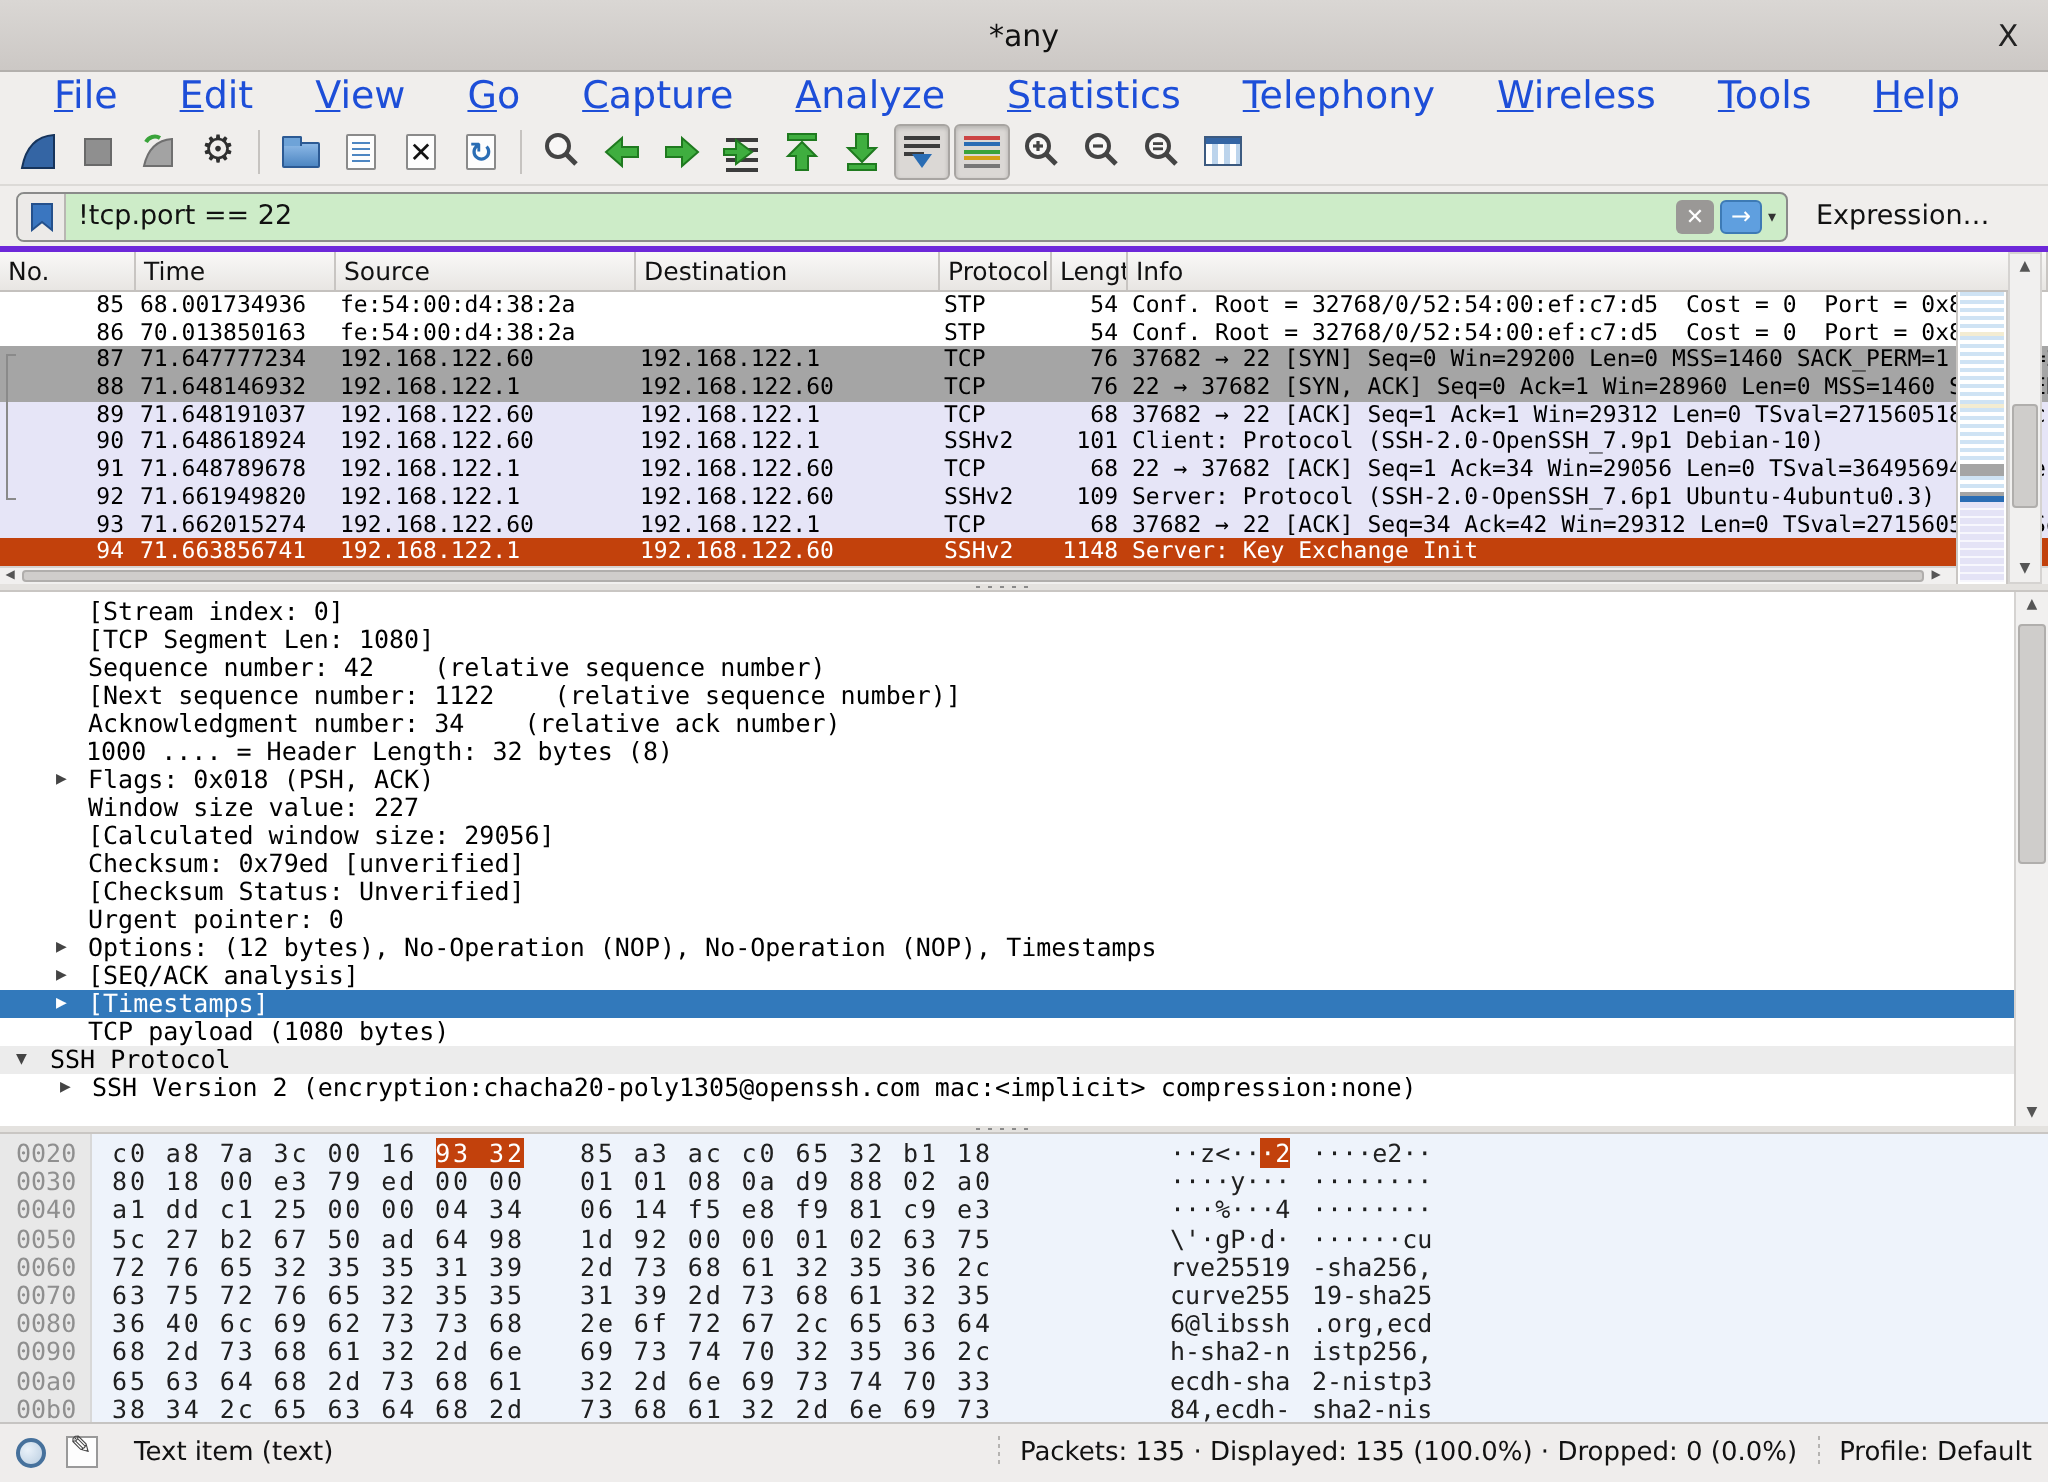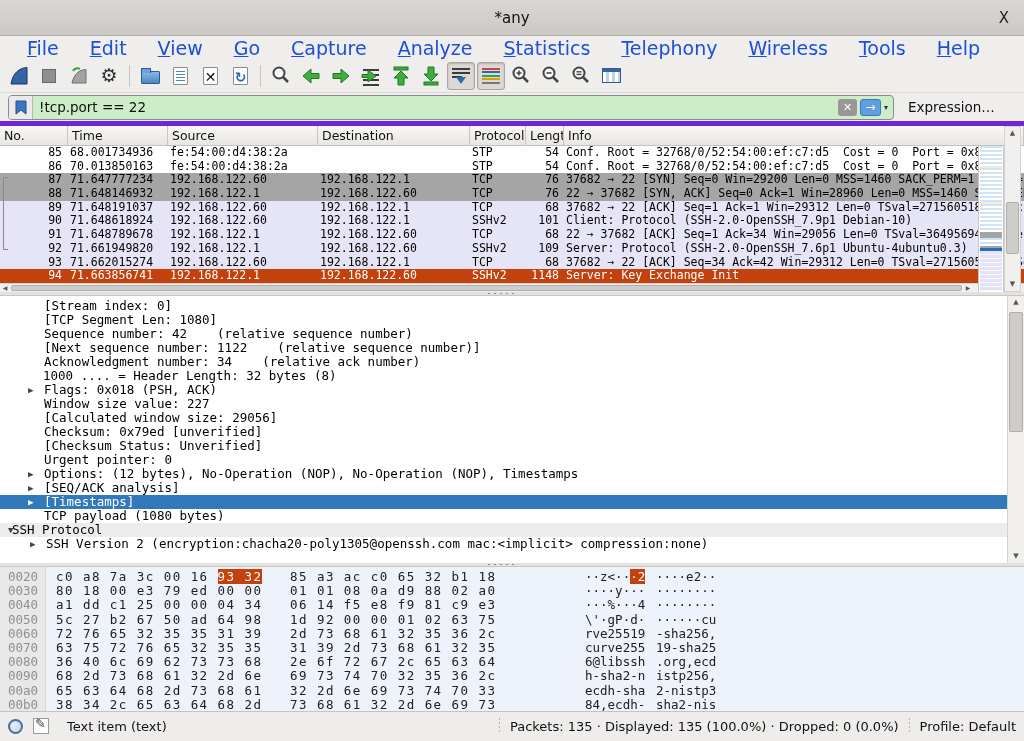--- a/index.html
+++ b/index.html
@@ -30,21 +30,21 @@
   .sqstop { width:14px; height:14px; background:#8f8f8f; border:1px solid #696969; }
   .stripes-colorize { width:18px; height:16px; display:flex; flex-direction:column; justify-content:space-between; }
   .stripes-colorize i { height:2px; display:block; }
   .autoscroll-ic { width:18px; height:16px; position:relative; }
   .autoscroll-ic i { position:absolute; left:0; width:18px; height:2px; background:#3c3c3c; }
   .autoscroll-ic .tri { position:absolute; left:4px; top:9px; width:0; height:0; border-left:5px solid transparent; border-right:5px solid transparent; border-top:7px solid #2a6db4; background:none; }
   .tablecols { width:19px; height:15px; border:1px solid #3c5a80; background:repeating-linear-gradient(90deg,#fff 0 3px,#bcd4ec 3px 6px); position:relative; }
   .tablecols:before { content:""; position:absolute; left:0; top:0; right:0; height:3px; background:#3465a4; }
 
   
-  .filterbar { height:33px; background:#f0eeec; border-bottom:5px solid #6d28d9; display:flex; align-items:center; padding:0 8px; }
+  .filterbar { height:33px; background:#f0eeec; border-bottom:3px solid #6d28d9; display:flex; align-items:center; padding:0 8px; }
   .filterwidget { flex:0 0 auto; width:886px; height:25px; border:1px solid #8a8a8a; border-radius:4px; background:#cdecc8; display:flex; align-items:center; overflow:hidden; }
   .fw-bookmark { width:24px; height:100%; background:#eceae8; border-right:1px solid #b9b6b3; display:flex; align-items:center; justify-content:center; }
   .fw-input { flex:1; border:none; outline:none; background:transparent; font-size:13.5px; font-family:"DejaVu Sans", sans-serif; color:#111; padding:0 6px; }
   .fw-clear { width:19px; height:17px; background:#9a9896; border-radius:3px; color:#fff; font-size:11px; line-height:17px; text-align:center; margin-right:3px; }
   .fw-apply { width:21px; height:17px; background:#5f9fdf; border:1px solid #3d7ab5; border-radius:3px; color:#fff; font-size:12px; line-height:15px; text-align:center; margin-right:3px; }
   .fw-caret { font-size:8px; color:#333; margin-right:5px; }
   .fb-expression { font-size:13.5px; color:#111; margin-left:14px; }
   .fb-sep { width:1px; height:18px; background:#c6c3c0; margin:0 12px 0 16px; }
   .fb-add { font-size:17px; color:#111; width:22px; text-align:center; }
 
@@ -343,21 +343,21 @@
       <div class="det-line"><span class="arrow" style="left: 28px;">▶</span><span style="padding-left: 44px; display: inline-block;">Flags: 0x018 (PSH, ACK)</span></div>
       <div class="det-line"><span style="padding-left: 44px; display: inline-block;">Window size value: 227</span></div>
       <div class="det-line"><span style="padding-left: 44px; display: inline-block;">[Calculated window size: 29056]</span></div>
       <div class="det-line"><span style="padding-left: 44px; display: inline-block;">Checksum: 0x79ed [unverified]</span></div>
       <div class="det-line"><span style="padding-left: 44px; display: inline-block;">[Checksum Status: Unverified]</span></div>
       <div class="det-line"><span style="padding-left: 44px; display: inline-block;">Urgent pointer: 0</span></div>
       <div class="det-line"><span class="arrow" style="left: 28px;">▶</span><span style="padding-left: 44px; display: inline-block;">Options: (12 bytes), No-Operation (NOP), No-Operation (NOP), Timestamps</span></div>
       <div class="det-line"><span class="arrow" style="left: 28px;">▶</span><span style="padding-left: 44px; display: inline-block;">[SEQ/ACK analysis]</span></div>
       <div class="det-line sel"><span class="arrow" style="left: 28px;">▶</span><span style="padding-left: 44px; display: inline-block;">[Timestamps]</span></div>
       <div class="det-line"><span style="padding-left: 44px; display: inline-block;">TCP payload (1080 bytes)</span></div>
-      <div class="det-line shade"><span class="arrow" style="left: 8px;">▼</span><span style="padding-left: 12px; display: inline-block;">SSH Protocol</span></div>
+      <div class="det-line shade"><span class="arrow" style="left: 8px;">▼</span><span style="padding-left: 25px; display: inline-block;">SSH Protocol</span></div>
       <div class="det-line"><span class="arrow" style="left: 30px;">▶</span><span style="padding-left: 46px; display: inline-block;">SSH Version 2 (encryption:chacha20-poly1305@openssh.com mac:&lt;implicit&gt; compression:none)</span></div>
     </div>
   <div class="det-vscroll">
     <div class="arr up">▲</div>
     <div class="thumb"></div>
     <div class="arr down">▼</div>
   </div>
 </div>
 
 <div class="splitter">

